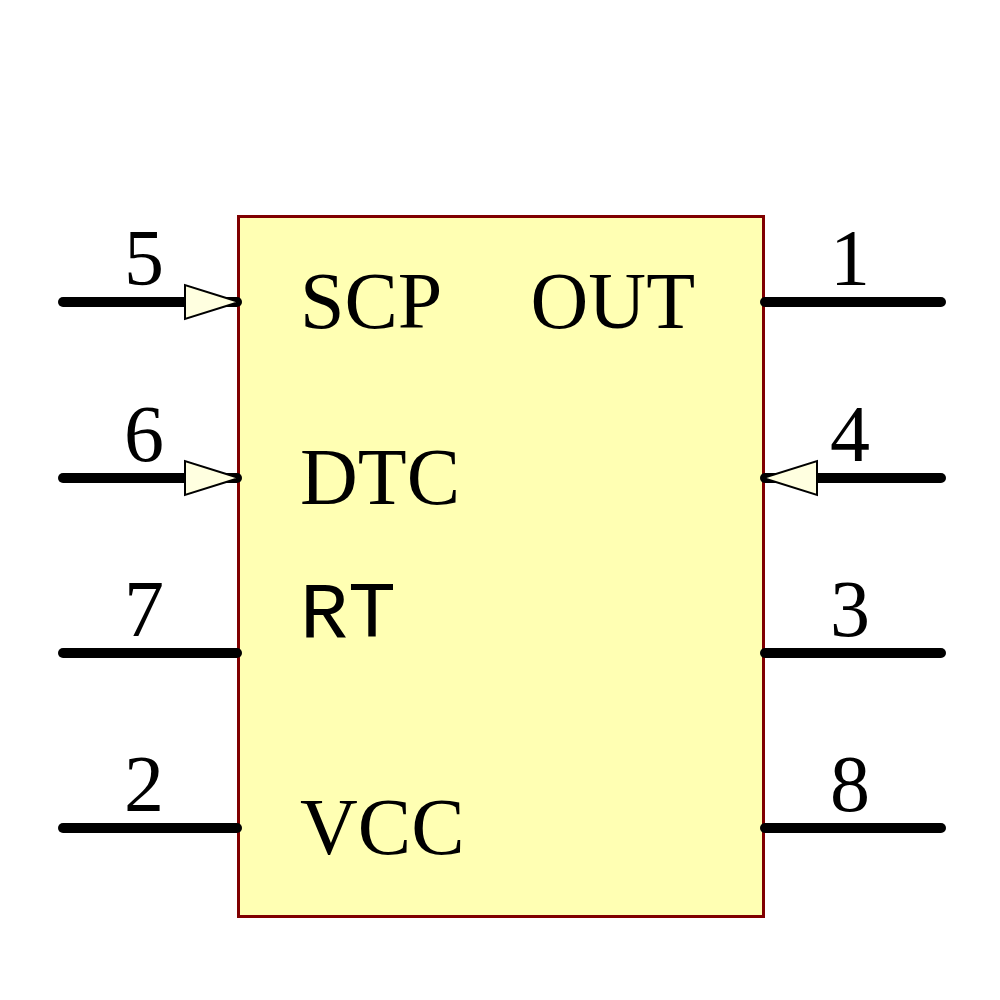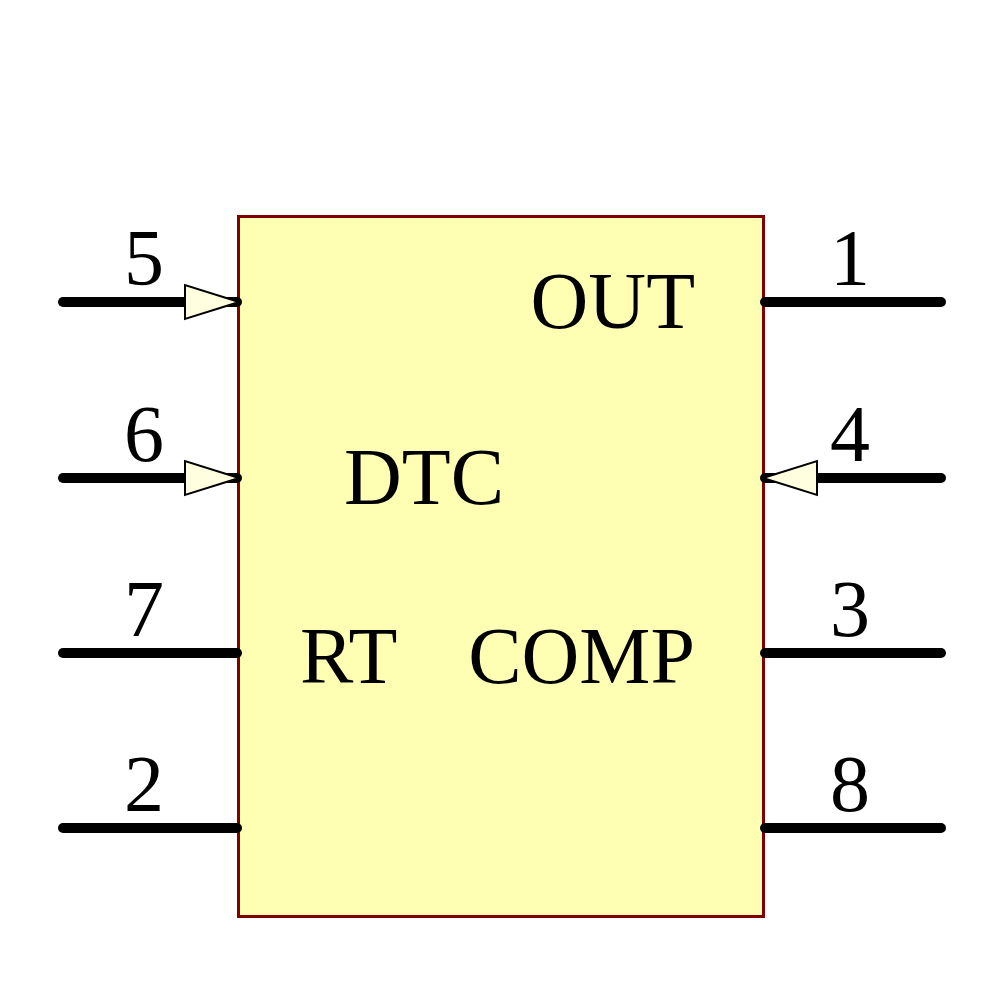--- a/index.html
+++ b/index.html
@@ -28,22 +28,22 @@
     font-size:80px; line-height:80px; z-index:2; }
   .pin-number.left  { left:54px; }
   .pin-number.right { left:760px; }
   .num-y0 { top:218px; } .num-y1 { top:394px; }
   .num-y2 { top:569px; } .num-y3 { top:744px; }
 
   .pin-label { position:absolute; font-size:80px; line-height:80px;
     white-space:nowrap; z-index:2; }
   .pin-label.left  { left:300px; }
   .pin-label.right { right:305px; text-align:right; }
-  .lab-y0 { top:261px; } .lab-y1 { top:437px;margin-left:44px; }
-  .lab-y2 { top:616px; } .lab-y3 { top:787px; }
+  .lab-y0 { top:261px; } .lab-y1 { top:437px; }
+  .lab-y2 { top:576px;font-family:Liberation Mono, monospace; } .lab-y3 { top:787px; }
 
   .arrow { position:absolute; width:57px; height:38px; z-index:3; }
   .arrow.left  { left:184px; }
   .arrow.right { left:761px; }
   .arr-y0 { top:283px; } .arr-y1 { top:459px; }
   .arrow polygon { fill: var(--arrow-fill, #FFFFE0);
     stroke: var(--wire, #000); stroke-width:2; stroke-linejoin:miter; }
 </style>
 </head>
 <body>
@@ -75,19 +75,20 @@
   <div class="pin-number left num-y0">5</div>
   <div class="pin-number left num-y1">6</div>
   <div class="pin-number left num-y2">7</div>
   <div class="pin-number left num-y3">2</div>
 
   <div class="pin-number right num-y0">1</div>
   <div class="pin-number right num-y1">4</div>
   <div class="pin-number right num-y2">3</div>
   <div class="pin-number right num-y3">8</div>
 
+  <div class="pin-label left lab-y0">SCP</div>
   <div class="pin-label left lab-y1">DTC</div>
   <div class="pin-label left lab-y2">RT</div>
+  <div class="pin-label left lab-y3">VCC</div>
 
   <div class="pin-label right lab-y0">OUT</div>
-  <div class="pin-label right lab-y2">COMP</div>
 
 </div>
 
 </body></html>

